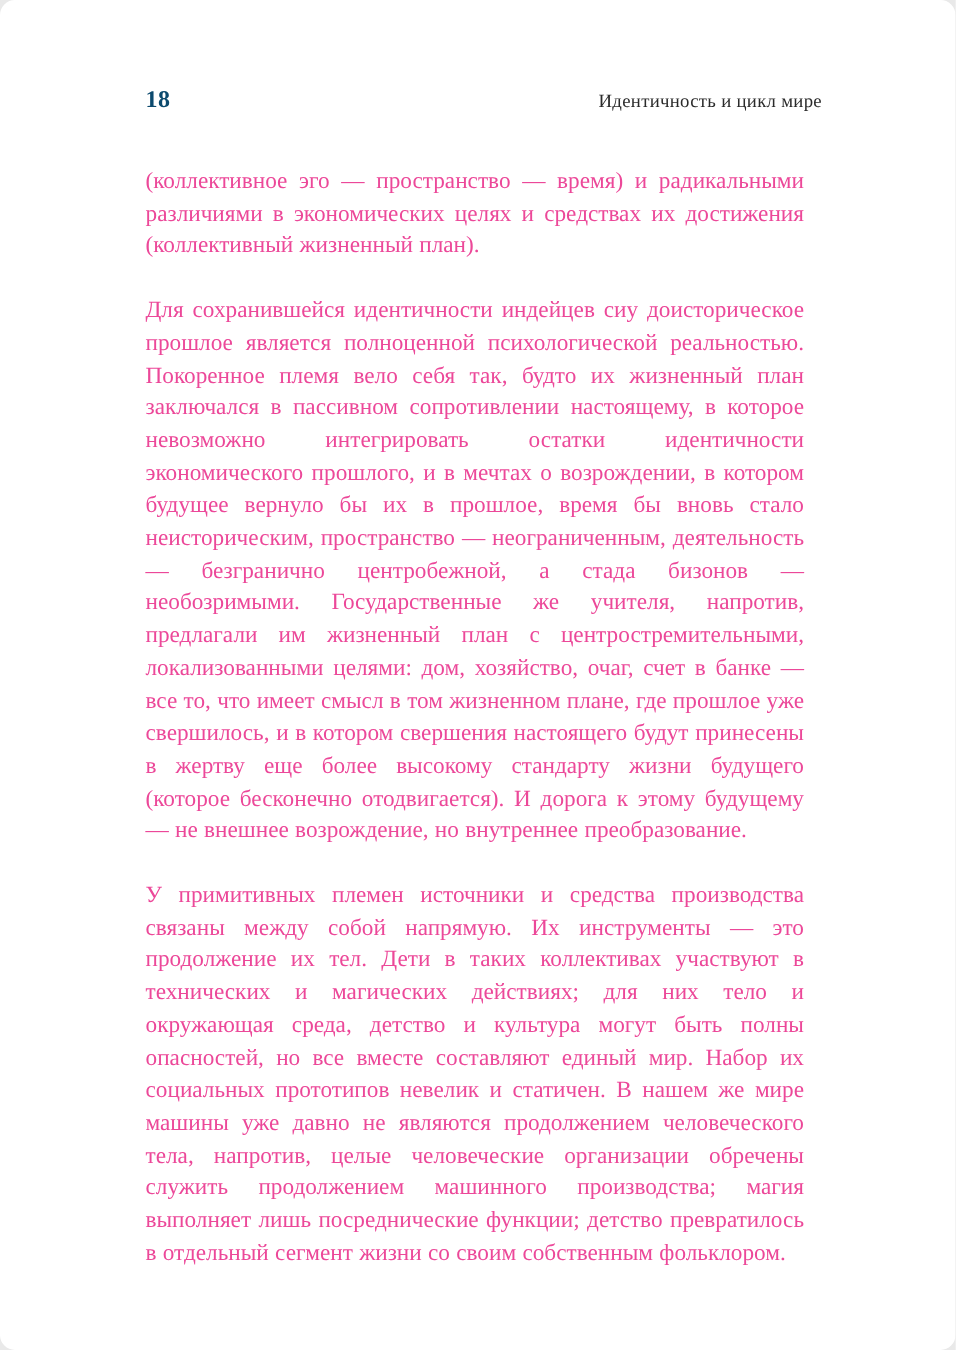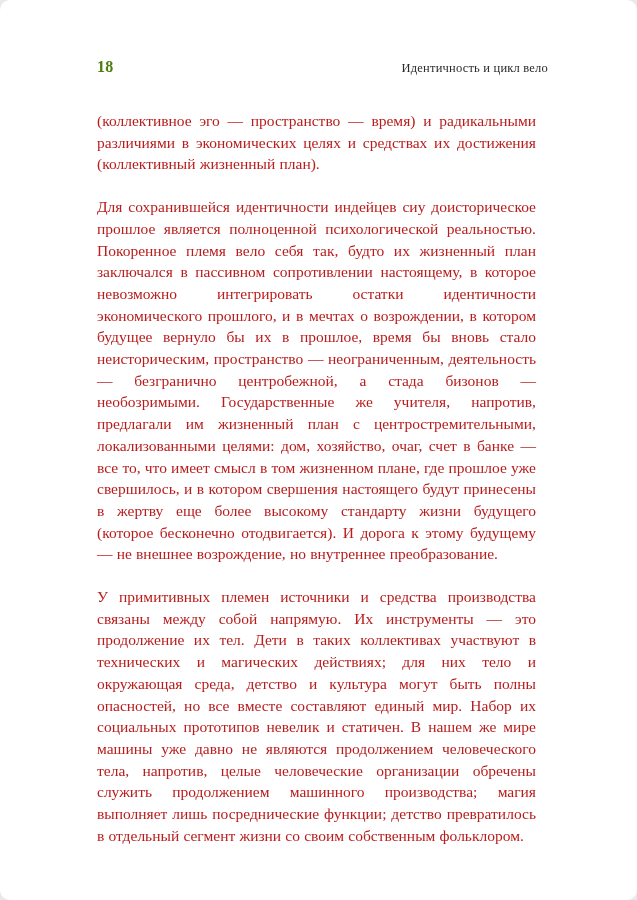--- a/index.html
+++ b/index.html
@@ -21,49 +21,49 @@
   }
   .page-header {
     display: flex;
     justify-content: space-between;
     align-items: baseline;
     margin-bottom: 34px;
   }
   .page-number {
     font-size: 16px;
     font-weight: bold;
-    color: #4d7c0f;
+    color: #0c4a6e;
     letter-spacing: 0.3px;
   }
   .running-title {
     font-size: 12.5px;
     color: #2b2b2b;
     letter-spacing: 0.2px;
   }
   .text-block p {
     margin: 0 12px 21px 0;
     font-size: 15.5px;
     line-height: 21.7px;
-    color: #b91c1c;
+    color: #ec4899;
     text-align: justify;
     hyphens: auto;
     -webkit-hyphens: auto;
     word-spacing: 0.02em;
   }
   .text-block p:last-child {
     margin-bottom: 0;
   }
 </style>
 </head>
 <body>
 
 <div class="page">
   <header class="page-header">
     <span class="page-number">18</span>
-    <span class="running-title">Идентичность и цикл вело</span>
+    <span class="running-title">Идентичность и цикл мире</span>
   </header>
 
   <main class="text-block">
     <p>(коллективное эго — пространство — время) и радикальными различиями в экономических целях и средствах их достижения (коллективный жизненный план).</p>
     <p>Для сохранившейся идентичности индейцев сиу доисторическое прошлое является полноценной психологической реальностью. Покоренное племя вело себя так, будто их жизненный план заключался в пассивном сопротивлении настоящему, в которое невозможно интегрировать остатки идентичности экономического прошлого, и в мечтах о возрождении, в котором будущее вернуло бы их в прошлое, время бы вновь стало неисторическим, пространство — неограниченным, деятельность — безгранично центробежной, а стада бизонов — необозримыми. Государственные же учителя, напротив, предлагали им жизненный план с центростремительными, локализованными целями: дом, хозяйство, очаг, счет в банке — все то, что имеет смысл в том жизненном плане, где прошлое уже свершилось, и в котором свершения настоящего будут принесены в жертву еще более высокому стандарту жизни будущего (которое бесконечно отодвигается). И дорога к этому будущему — не внешнее возрождение, но внутреннее преобразование.</p>
     <p>У примитивных племен источники и средства производства связаны между собой напрямую. Их инструменты — это продолжение их тел. Дети в таких коллективах участвуют в технических и магических действиях; для них тело и окружающая среда, детство и культура могут быть полны опасностей, но все вместе составляют единый мир. Набор их социальных прототипов невелик и статичен. В нашем же мире машины уже давно не являются продолжением человеческого тела, напротив, целые человеческие организации обречены служить продолжением машинного производства; магия выполняет лишь посреднические функции; детство превратилось в отдельный сегмент жизни со своим собственным фольклором.</p>
   </main>
 </div>
 
 </body></html>

